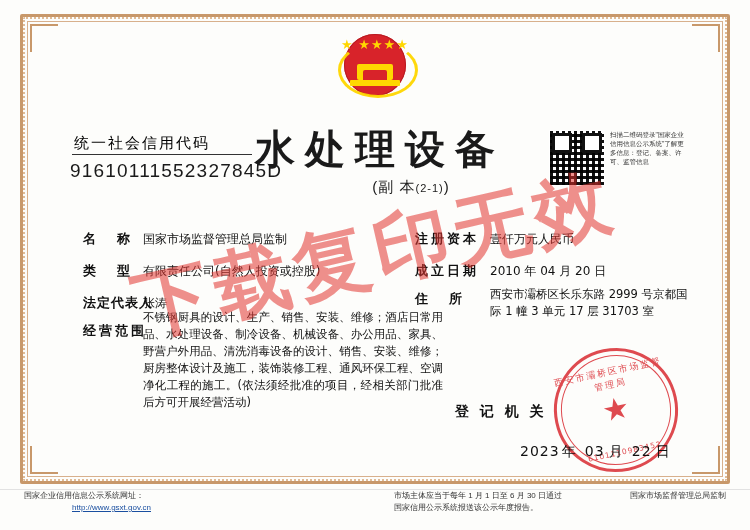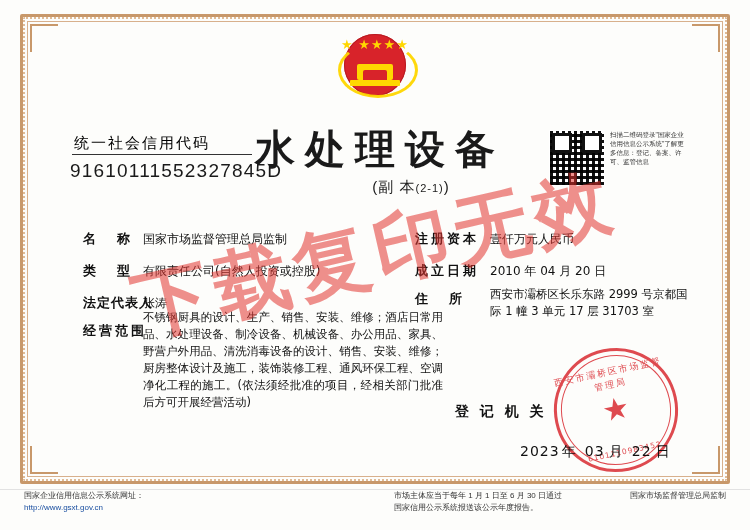--- a/index.html
+++ b/index.html
@@ -365,20 +365,22 @@
     margin-left: 39px;
   }
   .footer-right {
     position: absolute;
     right: 24px;
     top: 0;
     text-align: right;
   }
   .footer-url {
     color: #1a4fa0;
+    text-decoration: underline;
+    margin-left: 48px;
   }
   .hr-top {
     position: absolute;
     left: 0;
     bottom: 40px;
     width: 750px;
     border-top: 1px solid #e2e2e2;
   }
 </style>
 </head>

